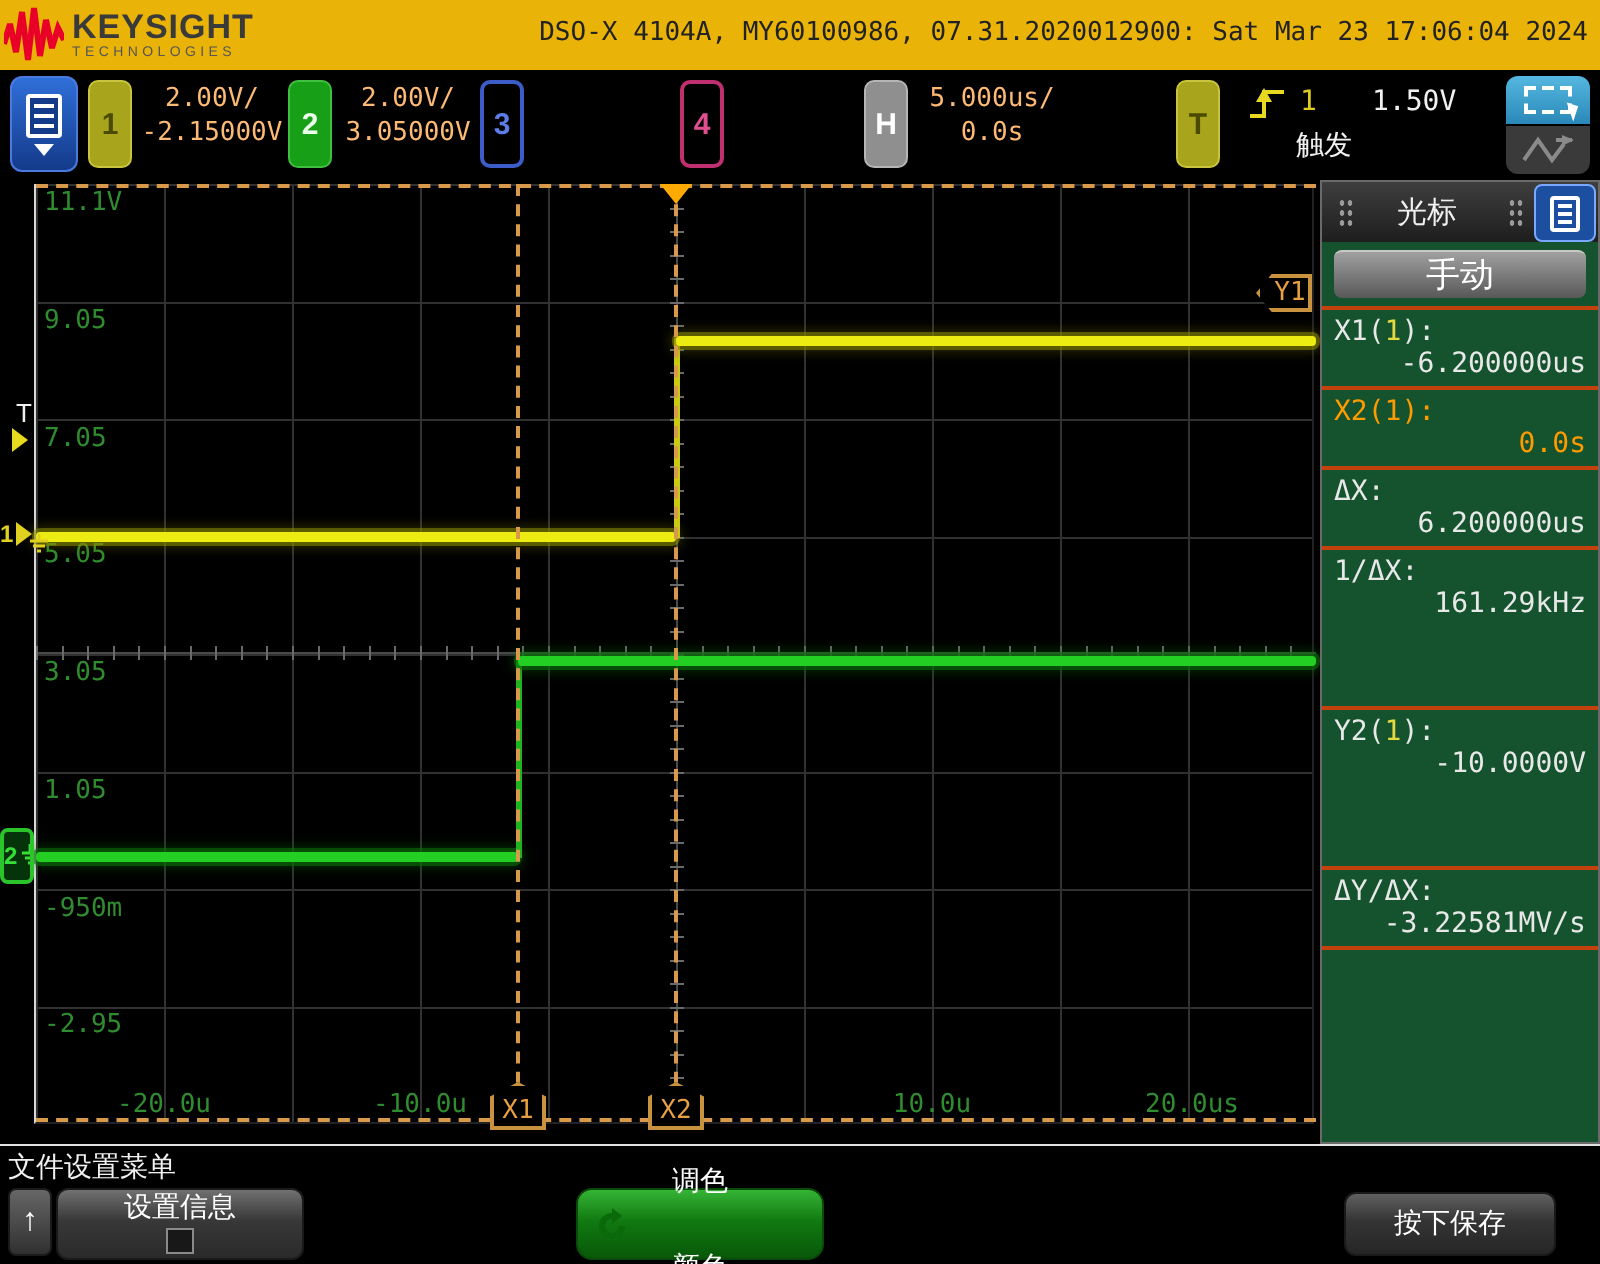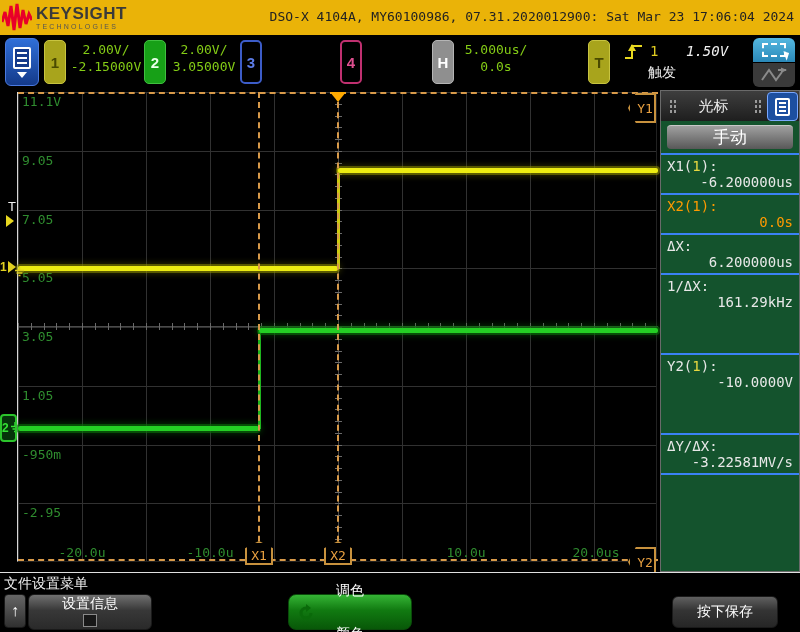--- a/index.html
+++ b/index.html
@@ -26,23 +26,23 @@
   .tri-down { width:0; height:0; border-left:5px solid transparent; border-right:5px solid transparent;
     border-top:6px solid #fff; margin-top:3px; }
   .ch-badge { position:absolute; top:5px; width:22px; height:44px; border-radius:5px;
     display:flex; align-items:center; justify-content:center; font-size:15px; font-weight:bold; }
   .ch1-badge { left:44px; background:#a8a41c; color:#4a4a00; border:1px solid #c8c440; }
   .ch2-badge { left:144px; background:#17a017; color:#eaffea; border:1px solid #40c040; }
   .ch3-badge { left:240px; background:#000; color:#5c7ce8; border:2px solid #3c5cc8; }
   .ch4-badge { left:340px; background:#000; color:#e05090; border:2px solid #c03070; }
   .h-badge  { left:432px; background:#8f8f8f; color:#fff; border:1px solid #b5b5b5; }
   .t-badge  { left:588px; background:#a8a41c; color:#4a4a00; border:1px solid #c8c440; }
-  .ch-vals { position:absolute; top:6px; width:80px; text-align:center; color:#84cc16; font-size:13px; line-height:17px; }
+  .ch-vals { position:absolute; top:6px; width:80px; text-align:center; color:#fdba74; font-size:13px; line-height:17px; }
   .trig-src { position:absolute; left:650px; top:8px; color:#e0cc20; font-size:14px; }
-  .trig-lvl { position:absolute; left:686px; top:8px; color:#f0f0f0; font-size:14px;font-style:italic; }
+  .trig-lvl { position:absolute; left:686px; top:8px; color:#f0f0f0; font-size:14px; }
   .trig-word { position:absolute; left:648px; top:29px; color:#f0f0f0; font-size:14px; }
   .zone-btn { position:absolute; left:753px; top:3px; width:42px; height:24px; border-radius:6px 6px 0 0;
     background:linear-gradient(#55b8e0,#2a88b8); display:flex; align-items:center; justify-content:center; }
   .zone-rect { width:24px; height:14px; border:2px dashed #fff; position:relative; }
   .zone-cursor { position:absolute; right:-4px; bottom:-5px; width:0; height:0;
     border-top:8px solid #fff; border-left:6px solid transparent; transform:rotate(18deg); }
   .wave-btn { position:absolute; left:753px; top:28px; width:42px; height:24px; border-radius:0 0 6px 6px;
     background:#3a3a3a; display:flex; align-items:center; justify-content:center; }
 
   
@@ -69,23 +69,23 @@
 
   .curs-v { position:absolute; top:0; width:0; height:470px; border-left:2px dashed #d89a4a; }
   .curs-h { position:absolute; left:0; width:640px; height:0; border-top:2px dashed #d89a4a; }
   .trig-tri { position:absolute; top:0; width:0; height:0; border-left:8px solid transparent;
     border-right:8px solid transparent; border-top:10px solid #ffaa00; }
   .flag { position:absolute; background:#000; border:0; color:#e8a040; font-size:13px;
     display:flex; align-items:center; justify-content:center; }
   .flag-x { width:28px; height:24px; bottom:-4px; transform:translateX(-50%);
     clip-path:polygon(50% 0,100% 30%,100% 100%,0 100%,0 30%);
     background:#000; box-shadow:inset 0 0 0 2px #c8923e; padding-top:5px; }
-  .flag-y { width:28px; height:30px; right:0;
+  .flag-y { width:28px; height:19px; right:0;
     clip-path:polygon(0 50%,28% 0,100% 0,100% 100%,28% 100%);
-    box-shadow:inset 0 0 0 2px #c8923e; padding-left:6px; }
+    box-shadow:inset 0 0 0 2px #c8923e; padding-left:6px;margin-top:44px; }
 
   
   .lmark { position:absolute; font-size:12px; font-weight:bold; }
   .arrow-r { display:inline-block; width:0; height:0; border-top:6px solid transparent;
     border-bottom:6px solid transparent; border-left:8px solid #e8d820; }
   .t-marker-label { position:absolute; left:8px; top:199px; color:#f0f0f0; font-size:13px; }
   .t-marker-arrow { position:absolute; left:6px; top:213px; }
   .ch1-marker { position:absolute; left:0; top:257px; color:#e0d020; display:flex; align-items:center; }
   .ch2-marker { position:absolute; left:0; top:414px; width:17px; height:28px; background:#05330a;
     border:2px solid #2bc42b; border-radius:4px; color:#35e035; display:flex; align-items:center; justify-content:center; }
@@ -97,21 +97,21 @@
     background:linear-gradient(#3e3e3e,#1e1e1e); display:flex; align-items:center; }
   .sb-title { position:absolute; left:0; width:105px; text-align:center; color:#f0f0f0; font-size:15px; }
   .grip { position:absolute; top:8px; width:8px; height:14px;
     background:radial-gradient(#9a9a9a 1px, transparent 1.3px); background-size:4px 5px; }
   .sb-menu-btn { position:absolute; right:1px; top:1px; width:31px; height:29px; background:#1c4fa0;
     border:1px solid #7aa8ff; border-radius:4px; display:flex; align-items:center; justify-content:center; }
   .sb-menu-btn .doc-icon { width:15px; height:18px; background:#1c4fa0; border-width:2px; }
   .manual-btn { position:absolute; left:6px; top:34px; width:126px; height:24px; border-radius:4px;
     background:linear-gradient(#a0a0a0,#585858); border-top:1px solid #c8c8c8;
     color:#fff; font-size:17px; display:flex; align-items:center; justify-content:center; }
-  .sb-row { position:absolute; left:0; width:138px; height:40px; border-top:2px solid #3b82f6; padding:2px 6px; }
+  .sb-row { position:absolute; left:0; width:138px; height:40px; border-top:2px solid #c2410c; padding:2px 6px; }
   .sb-row .lab { font-size:14px; color:#e8e8e8; }
   .sb-row .val { position:absolute; right:6px; bottom:3px; font-size:14px; color:#e8e8e8; }
   .sb-row .chan { color:#e8d840; }
   .sb-row.hl .lab, .sb-row.hl .val, .sb-row.hl .chan { color:#ff9a00; }
 
   
   .bottom { position:absolute; left:0; top:572px; width:800px; height:60px; background:#000;
     border-top:1px solid #e0e0e0; }
   .menu-label { position:absolute; left:4px; top:2px; color:#f0f0f0; font-size:14px; }
   .softkey { position:absolute; top:21px; height:36px; border-radius:6px;

